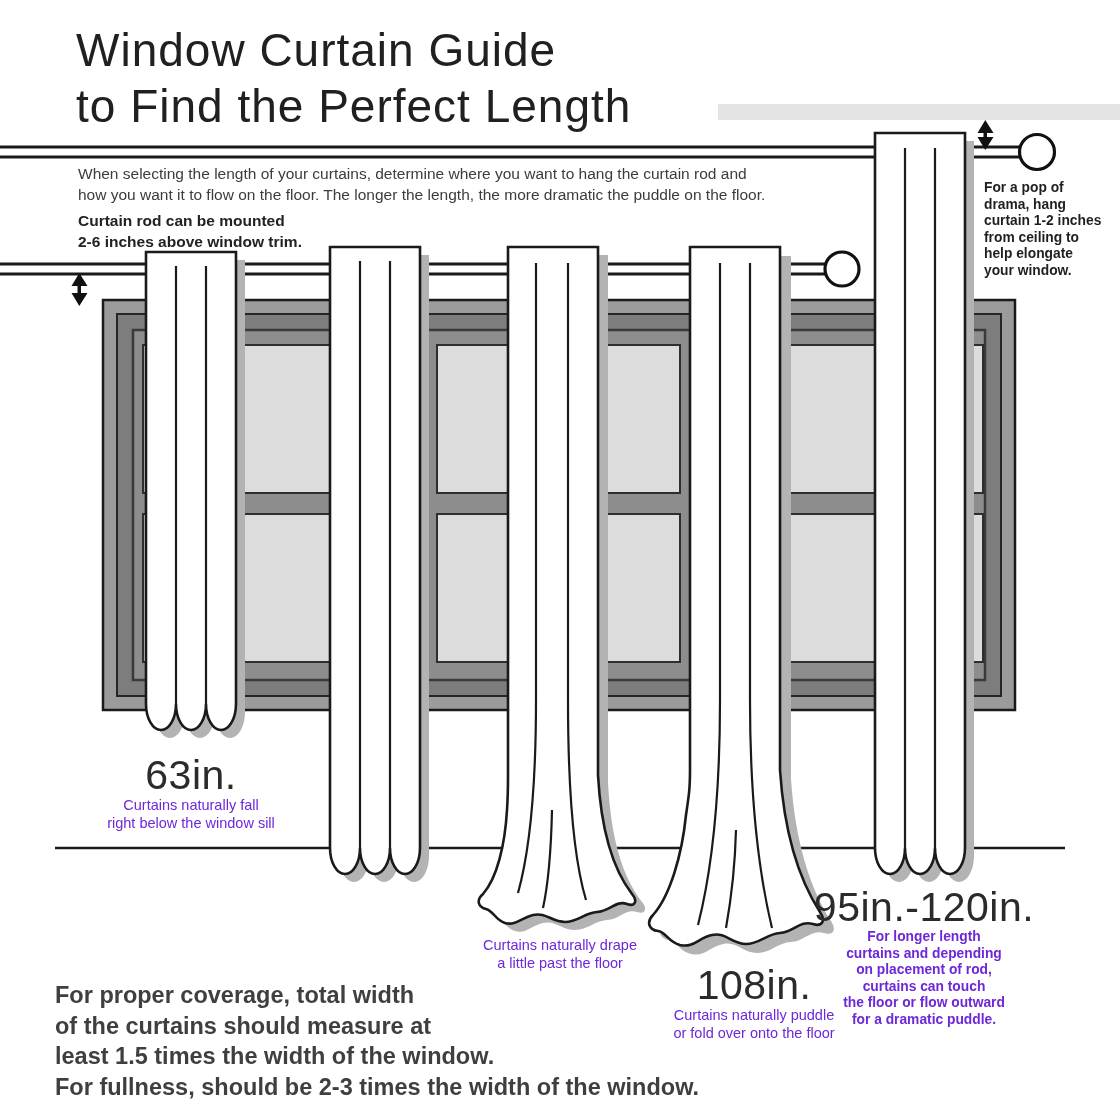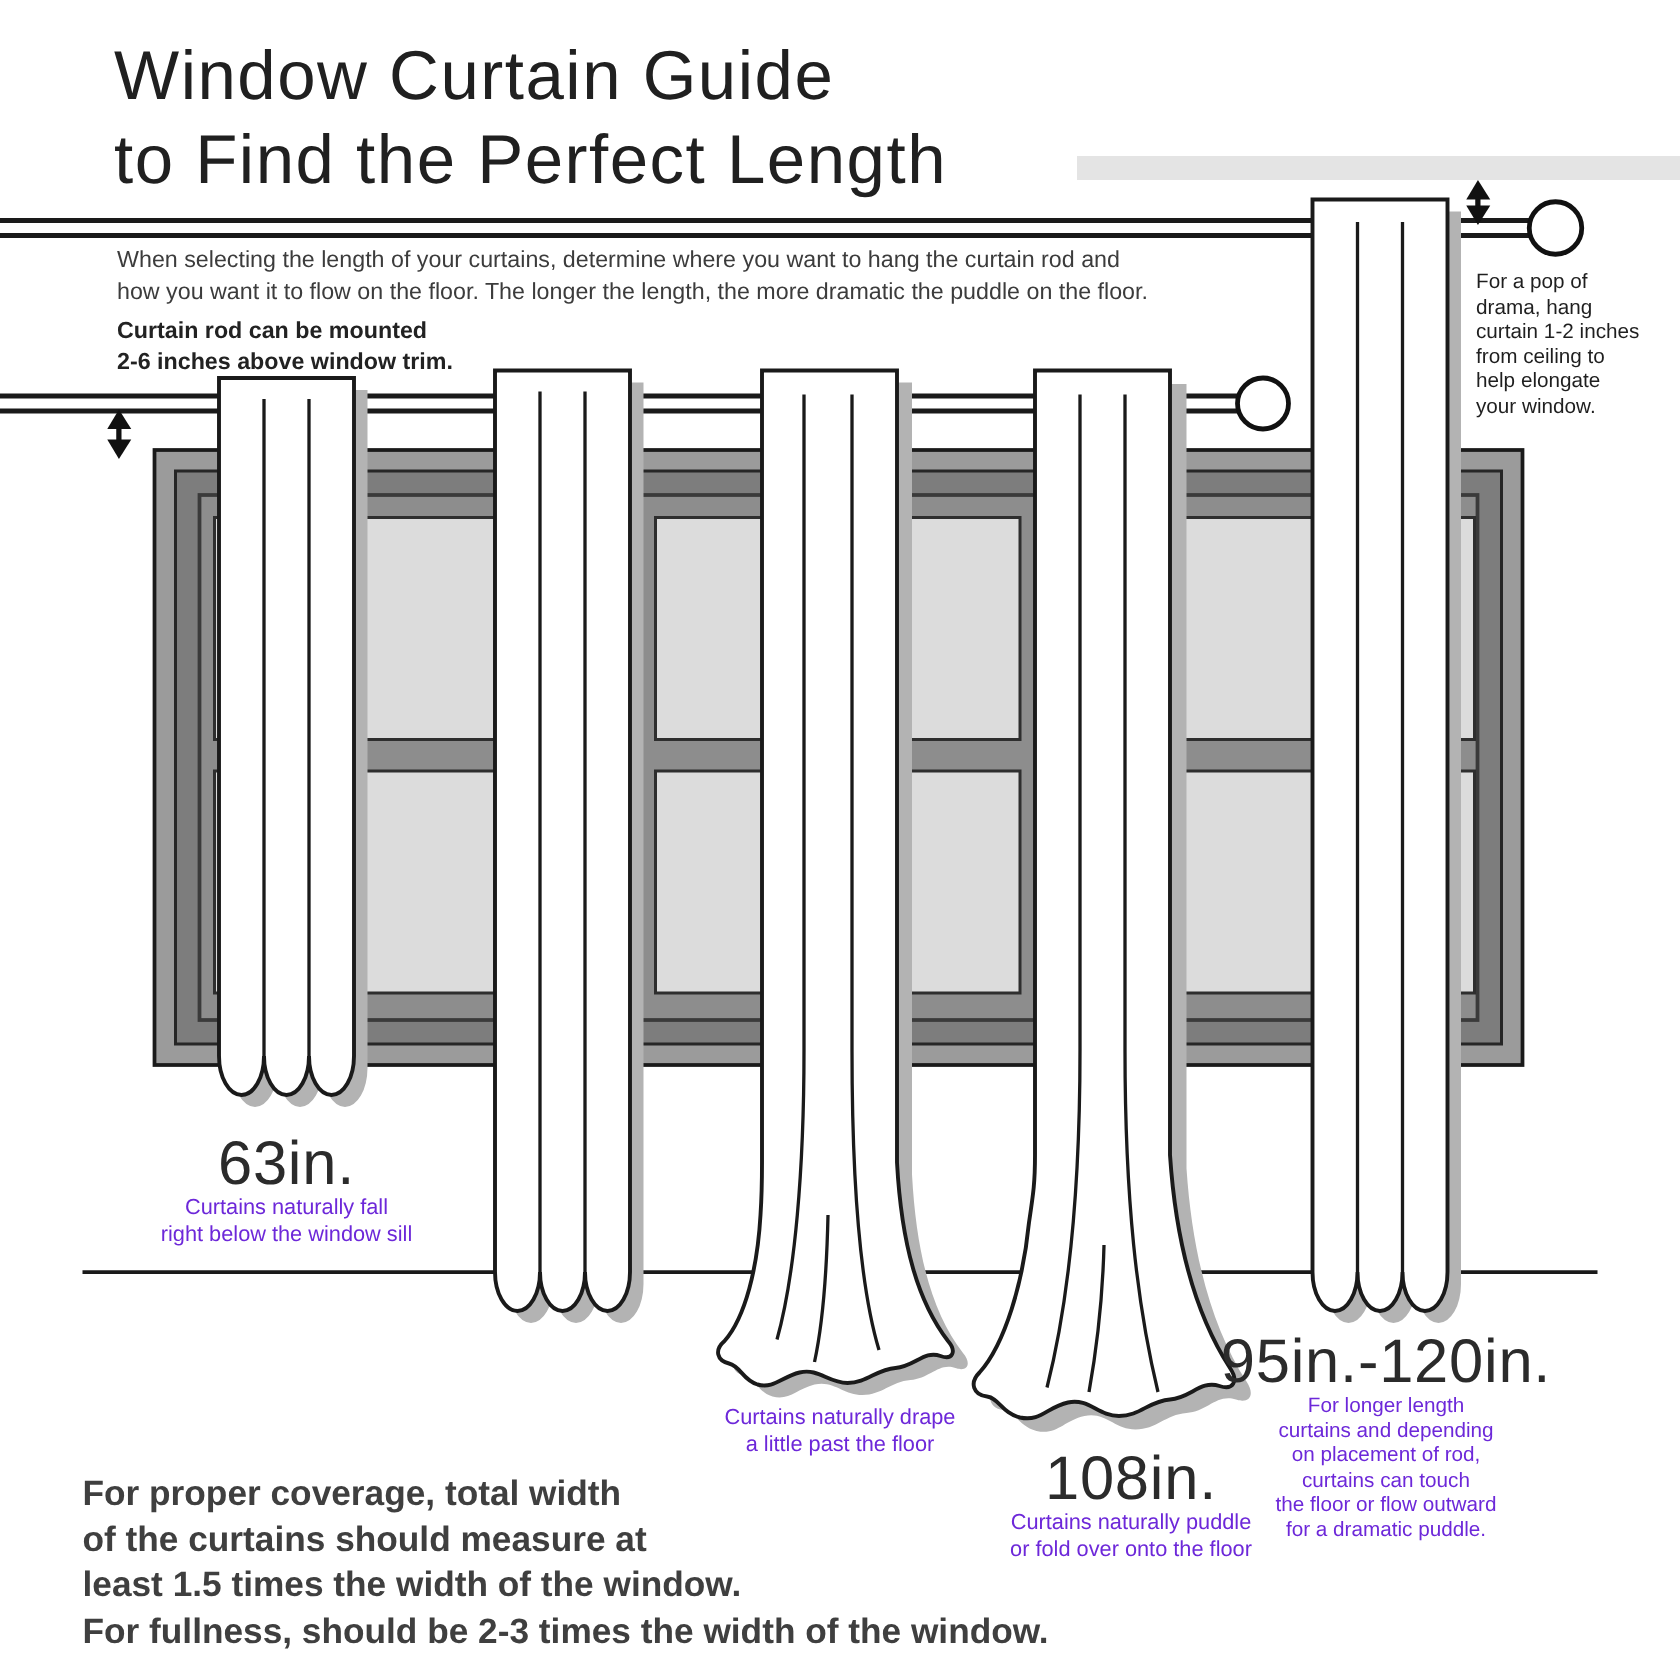--- a/index.html
+++ b/index.html
@@ -5,25 +5,25 @@
   html,body{margin:0;padding:0;background:#fff;}
   .page{position:relative;width:1120px;height:1120px;background:#fff;overflow:hidden;
         font-family:"Liberation Sans",sans-serif;color:#2e2e2e;}
   .layer{position:absolute;left:0;top:0;}
   .txt{position:absolute;white-space:pre-line;}
   .title{left:76px;top:22px;font-size:46px;line-height:56px;font-weight:400;
          color:#202020;letter-spacing:1px;}
   .intro{left:78px;top:163px;font-size:15.5px;line-height:21px;color:#3c3c3c;}
   .rodnote{left:78px;top:210px;font-size:15.5px;line-height:21px;font-weight:700;color:#222;}
   .ceilnote{left:984px;top:180px;width:134px;font-size:13.8px;line-height:16.5px;
-            font-weight:400;color:#1f1f1f;}
+            font-weight:700;color:#1f1f1f;}
   .curtain-label{position:absolute;width:240px;text-align:center;}
   .curtain-label .len{font-size:41px;line-height:34px;color:#2b2b2b;letter-spacing:0.5px;}
   .curtain-label .desc{font-size:14.5px;line-height:17.5px;color:#6d28d9;white-space:pre-line;margin-top:5px;}
-  .curtain-label .desc.small{font-size:13.8px;line-height:16.5px;}
+  .curtain-label .desc.small{font-size:13.8px;line-height:16.5px;font-weight:bold;}
   .footer{left:55px;top:980px;font-size:23.5px;line-height:30.5px;font-weight:700;color:#3f3f3f;}
 </style>
 </head>
 <body>
 
 <div class="page">
 
   <svg class="layer" width="1120" height="1120" viewBox="0 0 1120 1120">
 
     <rect x="718" y="104" width="402" height="16" fill="#e4e4e4"></rect>

